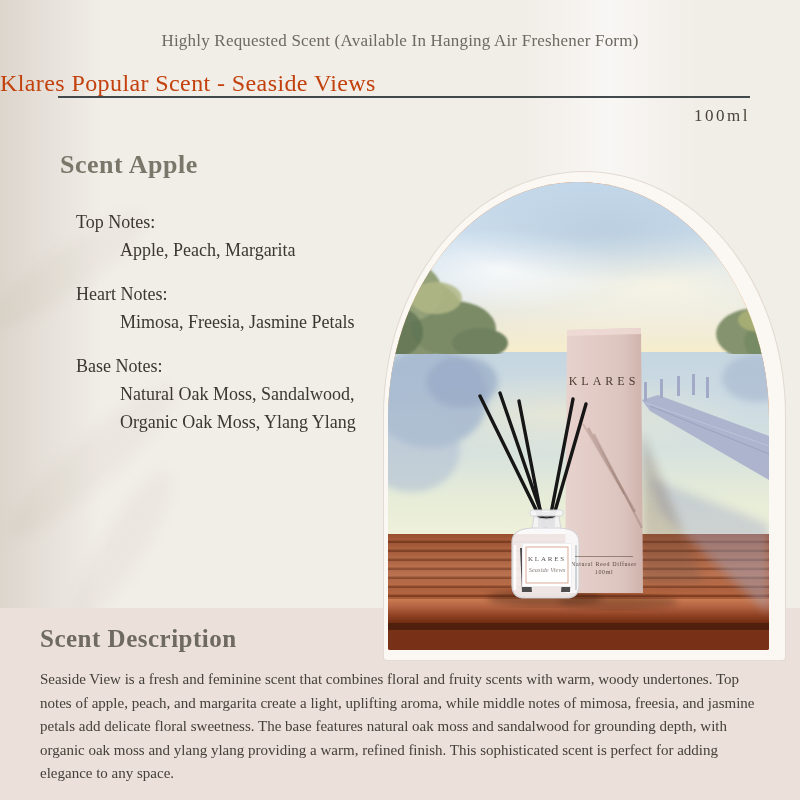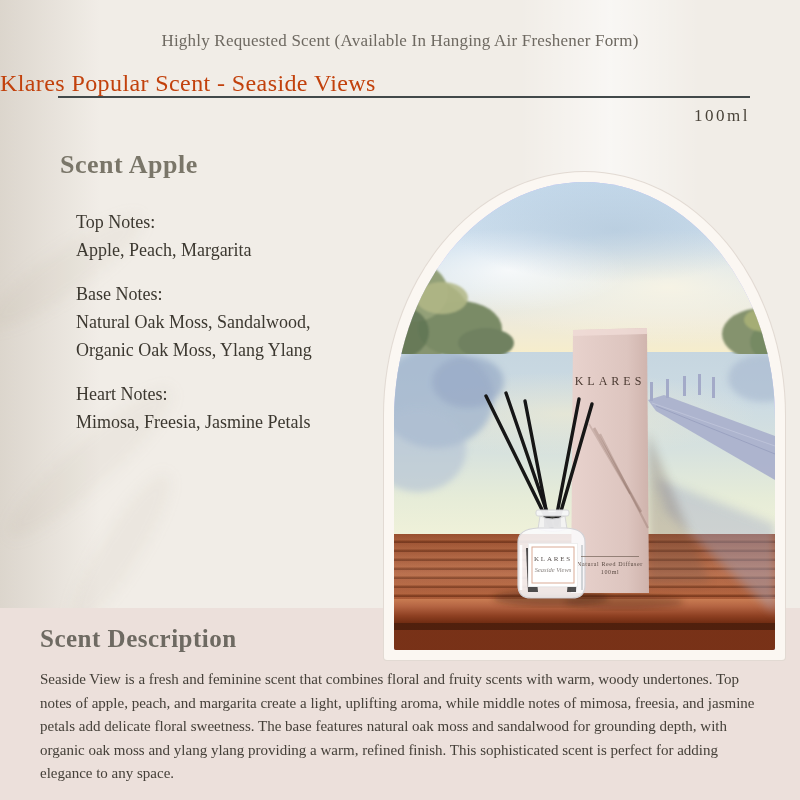--- a/index.html
+++ b/index.html
@@ -27,37 +27,37 @@
     background:#42494a;z-index:1;}
   .volume{position:absolute;right:50px;top:106px;font-size:17px;color:#494339;
     letter-spacing:2.5px;z-index:1;}
 
   
   .notes-heading{position:absolute;left:60px;top:150px;font-size:26px;font-weight:bold;
     color:#7a7669;letter-spacing:.5px;z-index:1;}
   .note-groups{position:absolute;left:76px;top:208px;width:330px;z-index:1;
     font-size:18px;color:#3c3830;line-height:28px;}
   .note-group{margin-bottom:16px;}
-  .note-value{white-space:pre-line;}
+  .note-value{white-space:pre-line;margin-left:44px;}
 
   
   .desc-section{position:absolute;left:0;top:608px;width:800px;height:192px;
     background:#ece0db;z-index:1;}
   .desc-heading{position:absolute;left:40px;top:17px;font-size:25px;font-weight:bold;
     color:#6e6a62;letter-spacing:.5px;}
   .desc-body{position:absolute;left:40px;top:60px;width:726px;
     font-size:15px;line-height:23.5px;color:#454039;}
 
   
   .arch-frame{position:absolute;left:383px;top:171px;width:403px;height:490px;
     background:#fbf7f2;border:1px solid rgba(205,195,185,.55);box-sizing:border-box;
     border-radius:202px 202px 4px 4px / 245px 245px 4px 4px;z-index:2;}
-  .arch-photo{position:absolute;left:10px;top:10px;width:381px;height:468px;
+  .arch-photo{position:absolute;left:4px;top:10px;width:381px;height:468px;
     overflow:hidden;border-radius:191px 191px 2px 2px / 238px 238px 2px 2px;
-    background:#c4b5fd;}
+    background:#f97316;}
 
   .photo-sky{position:absolute;left:0;top:0;width:100%;height:170px;
     background:linear-gradient(180deg,#c3d8ea 0%,#cfe0ee 40%,#dee7ea 62%,#eeeada 82%,#f6edcc 100%);}
   .photo-sky::before{content:"";position:absolute;inset:0;
     background:
       radial-gradient(60% 45% at 58% 28%,rgba(170,192,212,.50),transparent 70%),
       radial-gradient(45% 35% at 30% 52%,rgba(255,255,255,.75),transparent 70%),
       radial-gradient(70% 45% at 72% 62%,rgba(250,245,228,.85),transparent 75%);}
   .photo-water{position:absolute;left:0;top:170px;width:100%;height:182px;
     background:linear-gradient(180deg,#c6d6e0 0%,#ccdbe3 28%,#d7e2de 55%,#e6ecd8 80%,#eff1d9 100%);}
@@ -104,27 +104,27 @@
   <div class="divider"></div>
   <div class="volume">100ml</div>
 
   <div class="notes-heading">Scent Apple</div>
   <div class="note-groups">
     <div class="note-group">
       <div class="note-label">Top Notes:</div>
       <div class="note-value">Apple, Peach, Margarita</div>
     </div>
     <div class="note-group">
+      <div class="note-label">Heart Notes:</div>
+      <div class="note-value">Mimosa, Freesia, Jasmine Petals</div>
+    </div>
+    <div class="note-group">
       <div class="note-label">Base Notes:</div>
       <div class="note-value">Natural Oak Moss, Sandalwood,
 Organic Oak Moss, Ylang Ylang</div>
-    </div>
-    <div class="note-group">
-      <div class="note-label">Heart Notes:</div>
-      <div class="note-value">Mimosa, Freesia, Jasmine Petals</div>
     </div>
   </div>
 
   <div class="desc-section">
     <div class="desc-heading">Scent Description</div>
     <div class="desc-body">Seaside View is a fresh and feminine scent that combines floral and fruity scents with warm, woody undertones. Top notes of apple, peach, and margarita create a light, uplifting aroma, while middle notes of mimosa, freesia, and jasmine petals add delicate floral sweetness. The base features natural oak moss and sandalwood for grounding depth, with organic oak moss and ylang ylang providing a warm, refined finish. This sophisticated scent is perfect for adding elegance to any space.</div>
   </div>
 
   <div class="arch-frame">
     <div class="arch-photo">

